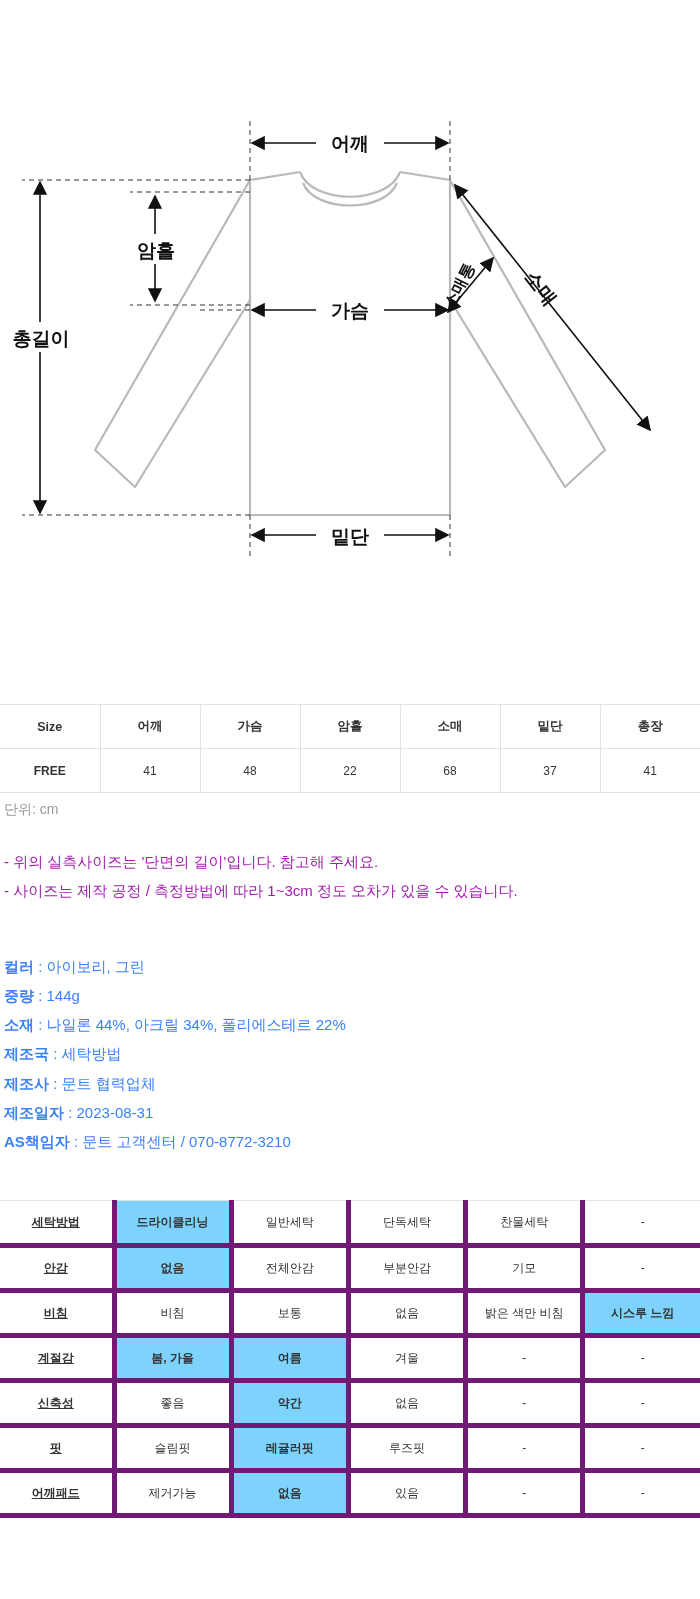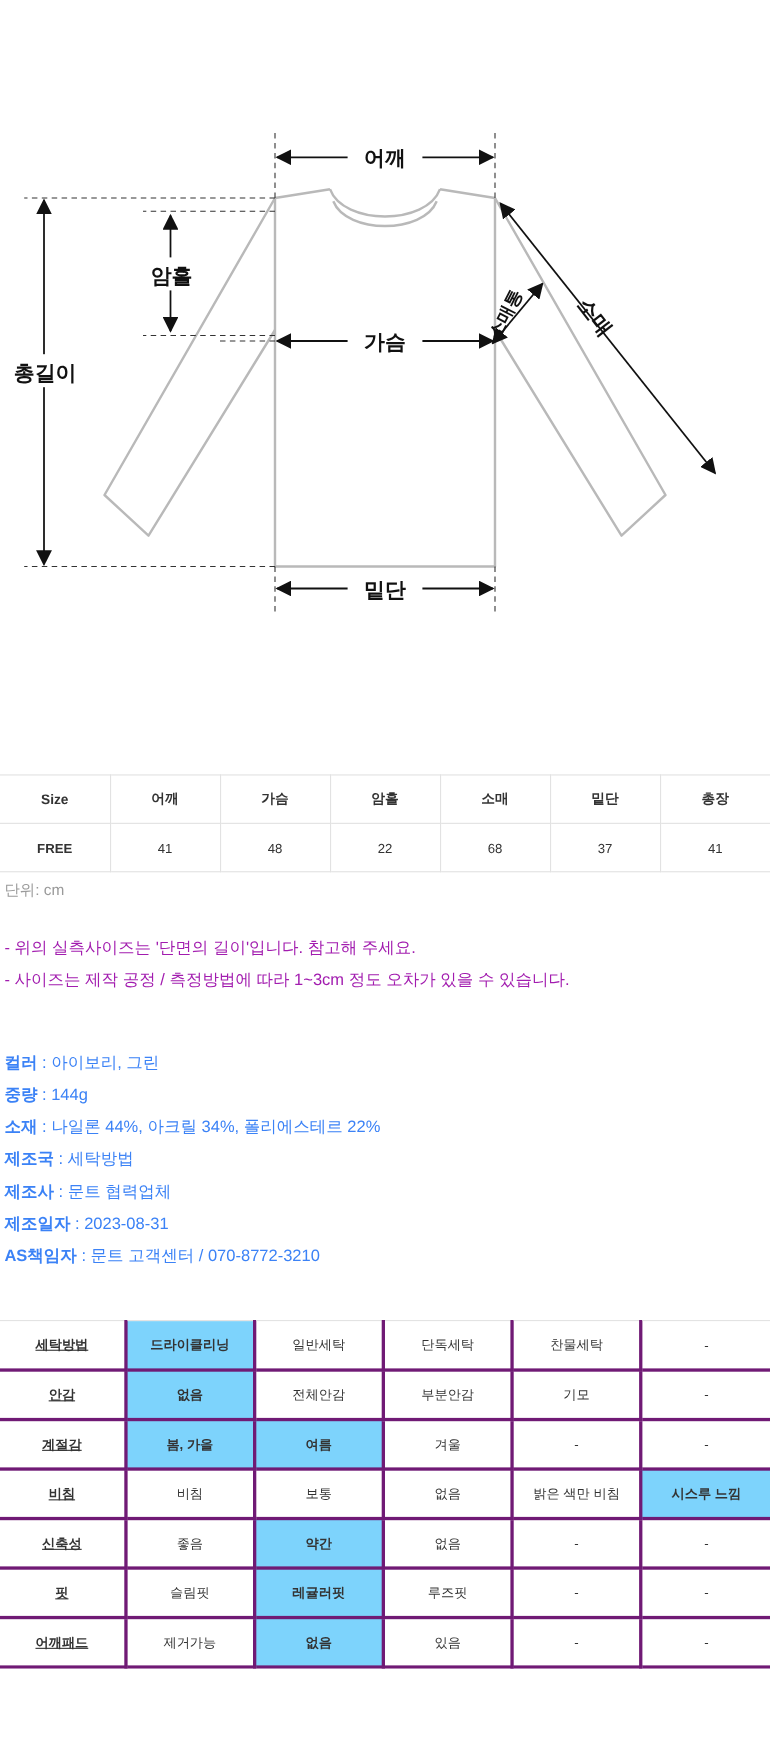--- a/index.html
+++ b/index.html
@@ -73,21 +73,21 @@
 
   
   .attr-wrap { margin-top: 44px; }
   table.attr-table {
     border-collapse: collapse;
     width: 700px;
     table-layout: fixed;
     font-size: 12px;
   }
   table.attr-table td {
-    border: 3px solid #701a75;
+    border: 5px solid #701a75;
     text-align: center;
     height: 45px;
     color: #333;
   }
   table.attr-table td:first-child {
     font-weight: bold;
     border-left: none;
   }
   table.attr-table td:last-child { border-right: none; }
   table.attr-table tr:first-child td { border-top: 1px solid #e3e3e3; }
@@ -255,36 +255,36 @@
           </tr>
           <tr>
             <td class="col-label">안감</td>
             <td class="sel">없음</td>
             <td>전체안감</td>
             <td>부분안감</td>
             <td>기모</td>
             <td>-</td>
           </tr>
           <tr>
-            <td class="col-label">계절감</td>
-            <td class="sel">봄, 가을</td>
-            <td class="sel">여름</td>
-            <td>겨울</td>
-            <td>-</td>
-            <td>-</td>
-          </tr>
-          <tr>
             <td class="col-label">비침</td>
             <td>비침</td>
             <td>보통</td>
             <td>없음</td>
             <td>밝은 색만 비침</td>
             <td class="sel">시스루 느낌</td>
           </tr>
           <tr>
+            <td class="col-label">계절감</td>
+            <td class="sel">봄, 가을</td>
+            <td class="sel">여름</td>
+            <td>겨울</td>
+            <td>-</td>
+            <td>-</td>
+          </tr>
+          <tr>
             <td class="col-label">신축성</td>
             <td>좋음</td>
             <td class="sel">약간</td>
             <td>없음</td>
             <td>-</td>
             <td>-</td>
           </tr>
           <tr>
             <td class="col-label">핏</td>
             <td>슬림핏</td>

